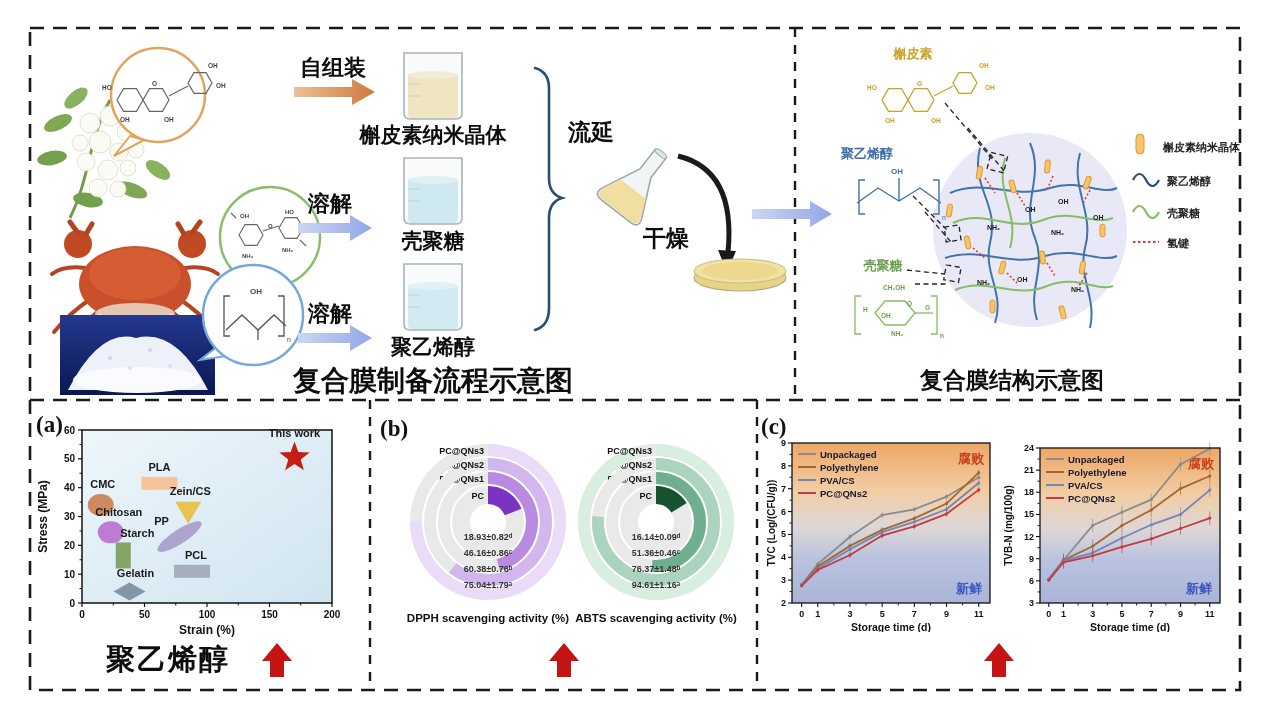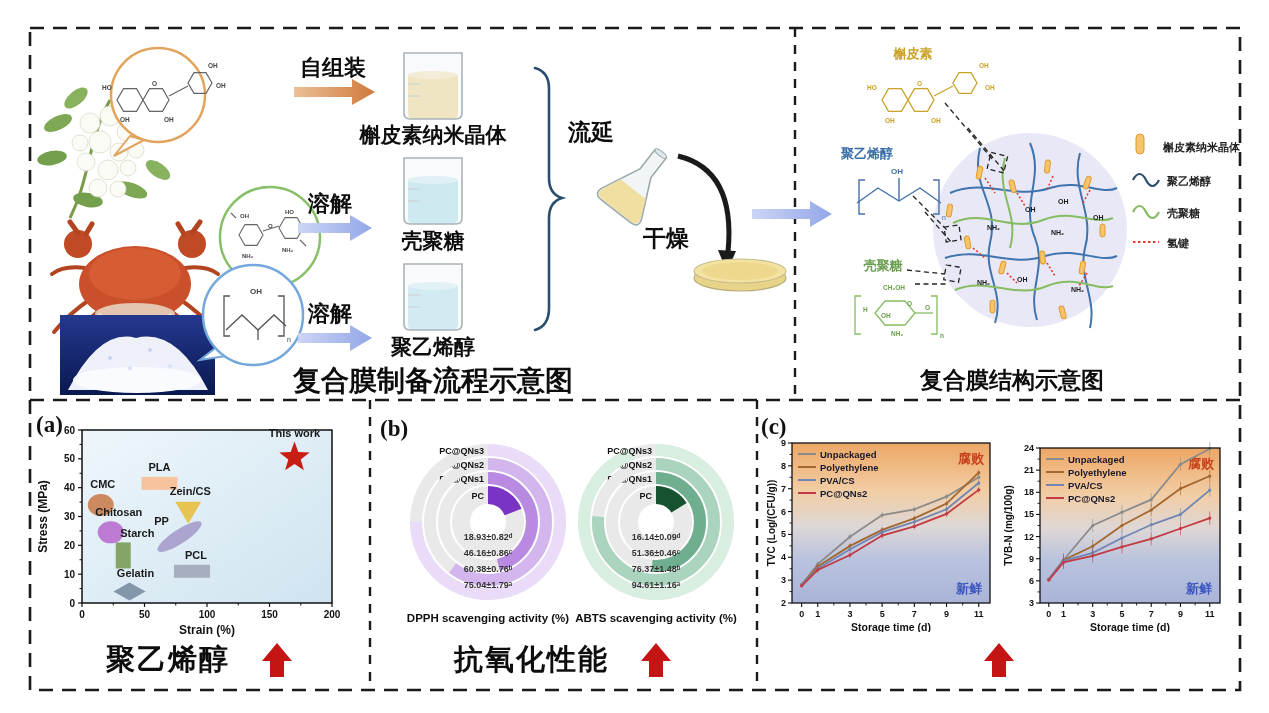--- a/index.html
+++ b/index.html
@@ -673,21 +673,20 @@
       <text x="12" y="97.5" text-anchor="middle" font-size="10" font-weight="bold" fill="#111" transform="rotate(-90 12 97.5)">TVB-N (mg/100g)</text>
     </svg>
 
   <div class="abs caption-row" style="left:30px;top:636px;width:340px;height:48px">
     <span class="caption-text">聚乙烯醇</span>
     <svg width="34" height="38">
       <polygon points="17,2 32,20 24,20 24,36 10,36 10,20 2,20" fill="#c41414"></polygon>
     </svg>
   </div>
   <div class="abs caption-row" style="left:370px;top:636px;width:387px;height:48px">
-    <span class="caption-text">抗氧化性能</span>
     <svg width="34" height="38">
       <polygon points="17,2 32,20 24,20 24,36 10,36 10,20 2,20" fill="#c41414"></polygon>
     </svg>
   </div>
   <div class="abs caption-row" style="left:757px;top:636px;width:483px;height:48px">
     <svg width="34" height="38">
       <polygon points="17,2 32,20 24,20 24,36 10,36 10,20 2,20" fill="#c41414"></polygon>
     </svg>
   </div>
 </div>

